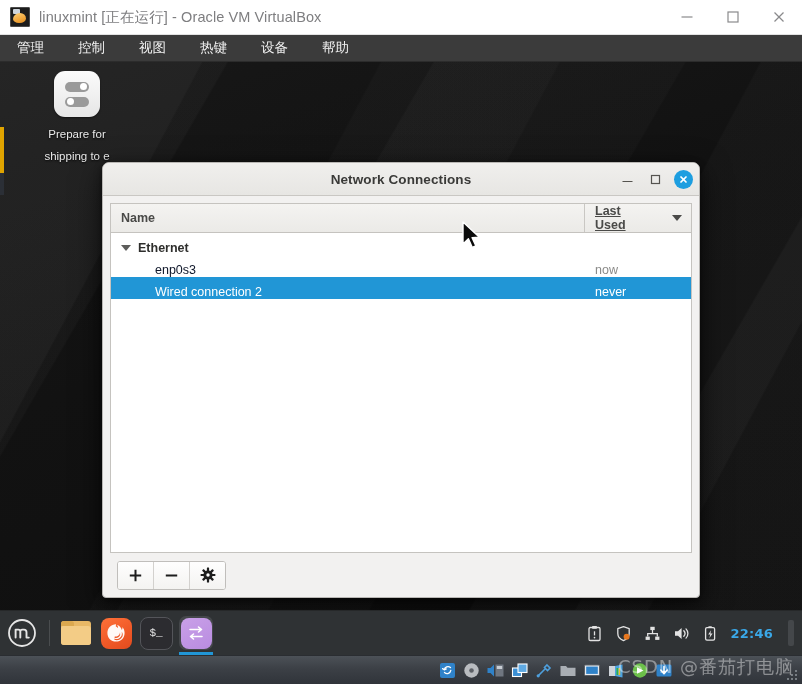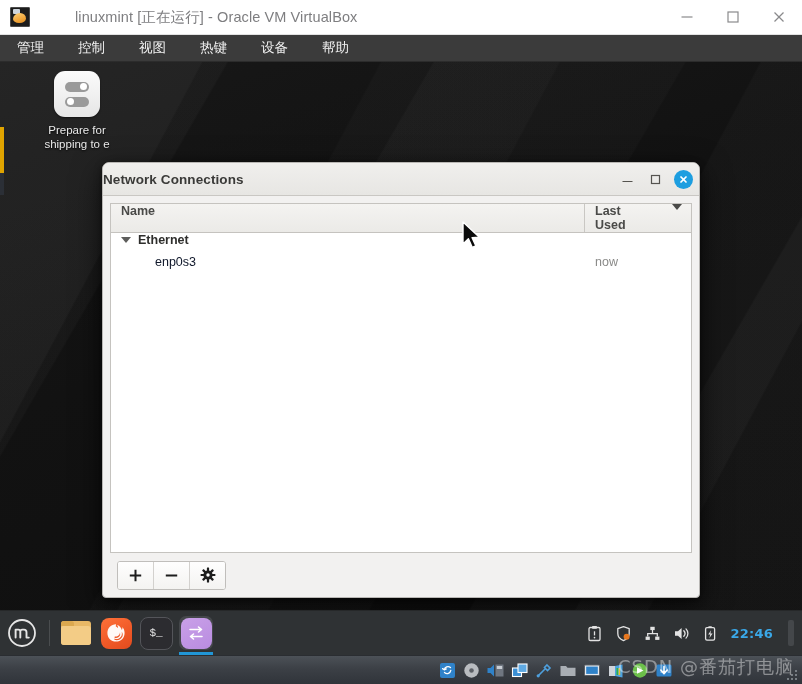--- a/index.html
+++ b/index.html
@@ -23,21 +23,21 @@
   }
   #vbox-app-icon .blob{
     position:absolute;left:2px;top:5px;width:13px;height:10px;
     background:linear-gradient(160deg,#ffd27a 0%,#f0a63c 60%,#e08b1f 100%);
     border-radius:55% 45% 50% 45%/60% 55% 45% 40%;
   }
   #vbox-app-icon .chip{
     position:absolute;left:2px;top:1px;width:7px;height:5px;background:#cfd6dd;border-radius:1px;
   }
   #vbox-title-text{
-    font-size:14.5px;color:#7e7e80;letter-spacing:.1px;white-space:nowrap;margin-left:36px;
+    font-size:14.5px;color:#7e7e80;letter-spacing:.1px;white-space:nowrap;
   }
   #vbox-winbtns{position:absolute;right:0;top:0;height:34px;display:flex;}
   .vbtn{width:46px;height:34px;display:flex;align-items:center;justify-content:center;cursor:default;}
   .vbtn svg{display:block;}
 
   
   #vm-menubar{
     height:26px;flex:0 0 26px;background:#3b3b3b;
     display:flex;align-items:center;padding-left:8px;gap:16px;
     border-bottom:1px solid #2c2c2c;
@@ -76,66 +76,66 @@
     width:46px;height:46px;margin:0 auto;border-radius:11px;
     background:linear-gradient(180deg,#fbfbfb 0%,#e6e6e6 100%);
     box-shadow:0 1px 2px rgba(0,0,0,.5);
     display:flex;flex-direction:column;align-items:center;justify-content:center;gap:5px;
   }
   .toggle{width:24px;height:10px;border-radius:5px;background:#9a9a9a;position:relative;}
   .toggle .knob{position:absolute;top:1.5px;width:7px;height:7px;border-radius:50%;background:#fff;}
   .toggle.on .knob{right:2px;}
   .toggle.off .knob{left:2px;}
   #desktop-icon .label{
-    margin-top:6px;font-size:11.5px;line-height:14px;color:#e9e9e9;
+    margin-top:6px;font-size:11.5px;line-height:22px;color:#e9e9e9;
     text-shadow:0 1px 2px rgba(0,0,0,.9);word-break:break-word;
   }
 
   
   #nc-dialog{
     position:absolute;left:102px;top:100px;width:596px;height:434px;z-index:6;
     border-radius:7px 7px 4px 4px;
     background:#f2f1f0;
     box-shadow:0 9px 30px rgba(0,0,0,.62), 0 2px 7px rgba(0,0,0,.5);
     display:flex;flex-direction:column;overflow:hidden;
     border:1px solid #b9b7b4;
   }
   #nc-titlebar{
     height:32px;flex:0 0 32px;position:relative;
     background:linear-gradient(180deg,#f0efed 0%,#e7e6e3 100%);
     border-bottom:1px solid #c9c7c3;
-    display:flex;align-items:center;
+    display:flex;align-items:center;justify-content:center;
   }
   #nc-title-text{font-size:13.5px;font-weight:bold;color:#3a3a38;letter-spacing:.1px;}
   #nc-winbtns{position:absolute;right:6px;top:0;height:32px;display:flex;align-items:center;gap:9px;}
   .nc-btn{width:19px;height:19px;display:flex;align-items:center;justify-content:center;cursor:default;}
   #nc-close{
     width:19px;height:19px;border-radius:50%;background:#1d9ee0;
     display:flex;align-items:center;justify-content:center;cursor:default;
   }
 
   #nc-body{flex:1 1 auto;display:flex;flex-direction:column;padding:7px 7px 0 7px;}
   #nc-listframe{
     flex:1 1 auto;border:1px solid #c5c3bf;background:#ffffff;display:flex;flex-direction:column;overflow:hidden;
   }
   #nc-header-row{
     display:flex;flex:0 0 28px;height:28px;
     background:linear-gradient(180deg,#f4f3f1 0%,#ebeae7 100%);
     border-bottom:1px solid #c5c3bf;
   }
-  .nc-col{display:flex;align-items:flex-start;font-size:12.5px;font-weight:bold;color:#4a4a48;cursor:default;}
+  .nc-col{display:flex;align-items:center;font-size:12.5px;font-weight:bold;color:#4a4a48;cursor:default;}
   #col-name{flex:1 1 auto;padding-left:10px;border-right:1px solid #c9c7c3;}
-  #col-lastused{flex:0 0 96px;padding-left:10px;justify-content:flex-start;gap:20px;}
+  #col-lastused{flex:0 0 96px;padding-left:10px;justify-content:flex-start;gap:20px;text-decoration:underline;}
   .sort-caret{
     width:0;height:0;border-left:5.5px solid transparent;border-right:5.5px solid transparent;
     border-top:6px solid #4a4a48;margin-left:auto;margin-right:9px;
   }
 
   #nc-list{flex:1 1 auto;background:#fff;overflow:hidden;}
-  .nc-row{display:flex;align-items:flex-start;height:22px;cursor:default;font-size:12.5px;}
+  .nc-row{display:flex;align-items:flex-end;height:22px;cursor:default;font-size:12.5px;}
   .nc-row .cell-name{flex:1 1 auto;display:flex;align-items:center;}
   .nc-row .cell-last{flex:0 0 96px;padding-left:10px;color:#8a8a88;}
   .grouprow{font-weight:bold;color:#2e2e2c;padding-left:10px;}
   .grouprow .tri{
     width:0;height:0;border-left:5px solid transparent;border-right:5px solid transparent;
     border-top:6px solid #5d5d5b;margin-right:7px;flex:0 0 auto;
   }
   .childrow .cell-name{padding-left:44px;color:#0f172a;}
   .nc-row.selected{background:#2196d6;}
   .nc-row.selected .cell-name{color:#ffffff;}
@@ -304,20 +304,24 @@
                 <span>Ethernet</span>
               </div>
               <div class="cell-last"></div>
             </div>
 
             <div class="nc-row childrow">
               <div class="cell-name">enp0s3</div>
               <div class="cell-last">now</div>
             </div>
 
+            <div class="nc-row childrow selected">
+              <div class="cell-name">Wired connection 2</div>
+              <div class="cell-last">never</div>
+            </div>
 
           </div>
         </div>
 
         <div id="nc-footer">
           <div id="nc-toolbar">
             <div class="tbtn">
               <svg width="15" height="15" viewBox="0 0 15 15">
                 <line x1="7.5" y1="1.8" x2="7.5" y2="13.2" stroke="#1d1d1d" stroke-width="2"></line>
                 <line x1="1.8" y1="7.5" x2="13.2" y2="7.5" stroke="#1d1d1d" stroke-width="2"></line>

